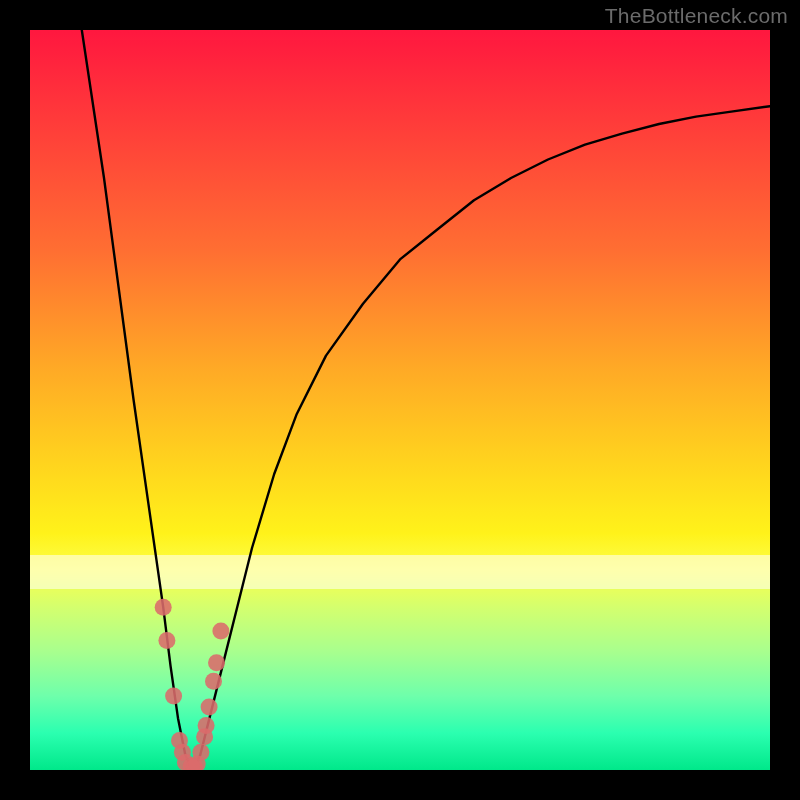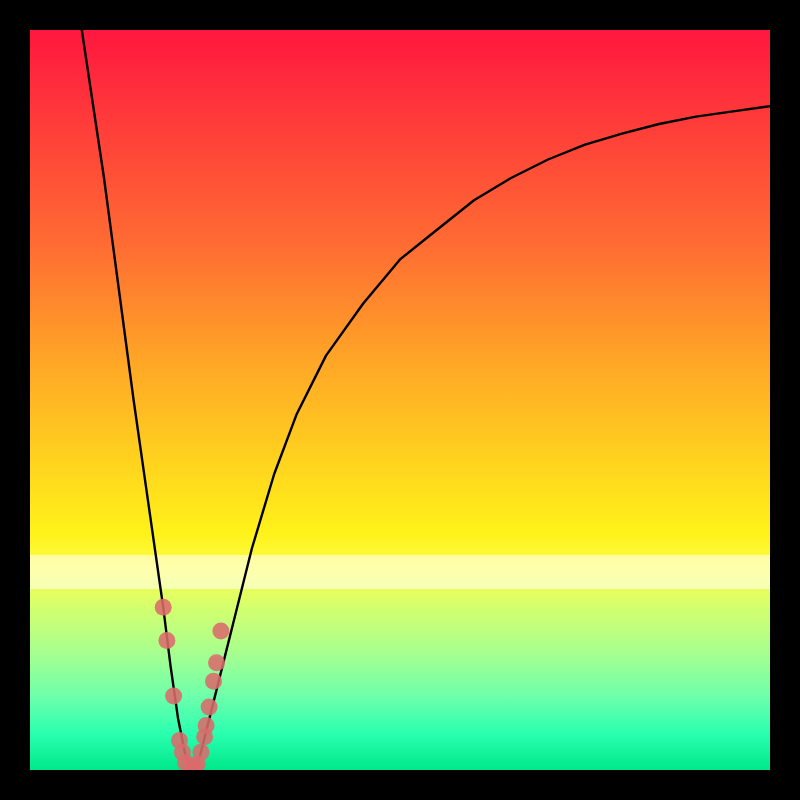--- a/index.html
+++ b/index.html
@@ -86,13 +86,14 @@
           <circle cx="174.6" cy="706.7" r="8.5" fill="#db6b6b" fill-opacity="0.88"></circle>
           <circle cx="176.1" cy="695.6" r="8.5" fill="#db6b6b" fill-opacity="0.88"></circle>
           <circle cx="179.1" cy="677.1" r="8.5" fill="#db6b6b" fill-opacity="0.88"></circle>
           <circle cx="183.5" cy="651.2" r="8.5" fill="#db6b6b" fill-opacity="0.88"></circle>
           <circle cx="186.5" cy="632.7" r="8.5" fill="#db6b6b" fill-opacity="0.88"></circle>
           <circle cx="190.9" cy="600.9" r="8.5" fill="#db6b6b" fill-opacity="0.88"></circle>
         </g>
     </svg>
   </div>
 
+  <div class="watermark">TheBottleneck.com</div>
 </div>
 
 </body></html>

